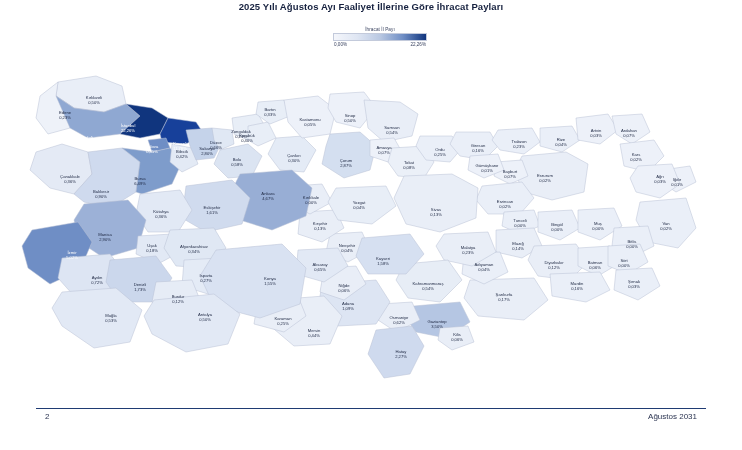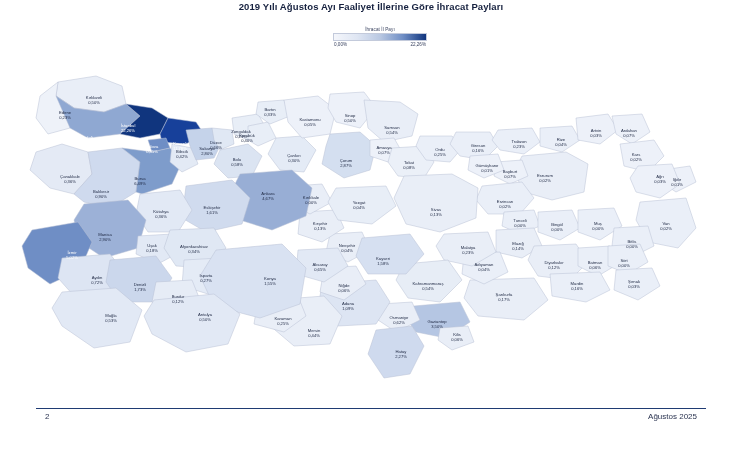--- a/index.html
+++ b/index.html
@@ -119,21 +119,21 @@
     top: 412px;
     font-size: 8px;
     color: #2a3350;
   }
 </style>
 </head>
 <body>
 
 <div id="page">
 
-  <div class="title">2019 Yılı Ağustos Ayı Faaliyet İllerine Göre İhracat Payları</div>
+  <div class="title">2025 Yılı Ağustos Ayı Faaliyet İllerine Göre İhracat Payları</div>
 
   <div class="legend">
     <div class="legend-title">İhracat İl Payı</div>
     <div class="legend-bar"></div>
     <div class="legend-labels">
       <span class="legend-min">0,00%</span>
       <span class="legend-max">22,26%</span>
     </div>
   </div>
 
@@ -303,15 +303,15 @@
         <div class="province-label" style="left: 206px; top: 226px;"><span>Isparta</span><span class="pv">0,27%</span></div>
         <div class="province-label" style="left: 178px; top: 247px;"><span>Burdur</span><span class="pv">0,12%</span></div>
         <div class="province-label" style="left: 205px; top: 265px;"><span>Antalya</span><span class="pv">0,50%</span></div>
         <div class="province-label" style="left: 111px; top: 266px;"><span>Muğla</span><span class="pv">0,53%</span></div>
         <div class="province-label" style="left: 97px; top: 228px;"><span>Aydın</span><span class="pv">0,72%</span></div>
       </div>
   </div>
 
   <div class="footer-rule"></div>
   <div class="footer-left">2</div>
-  <div class="footer-right">Ağustos 2025</div>
+  <div class="footer-right">Ağustos 2031</div>
 
 </div>
 
 </body></html>

